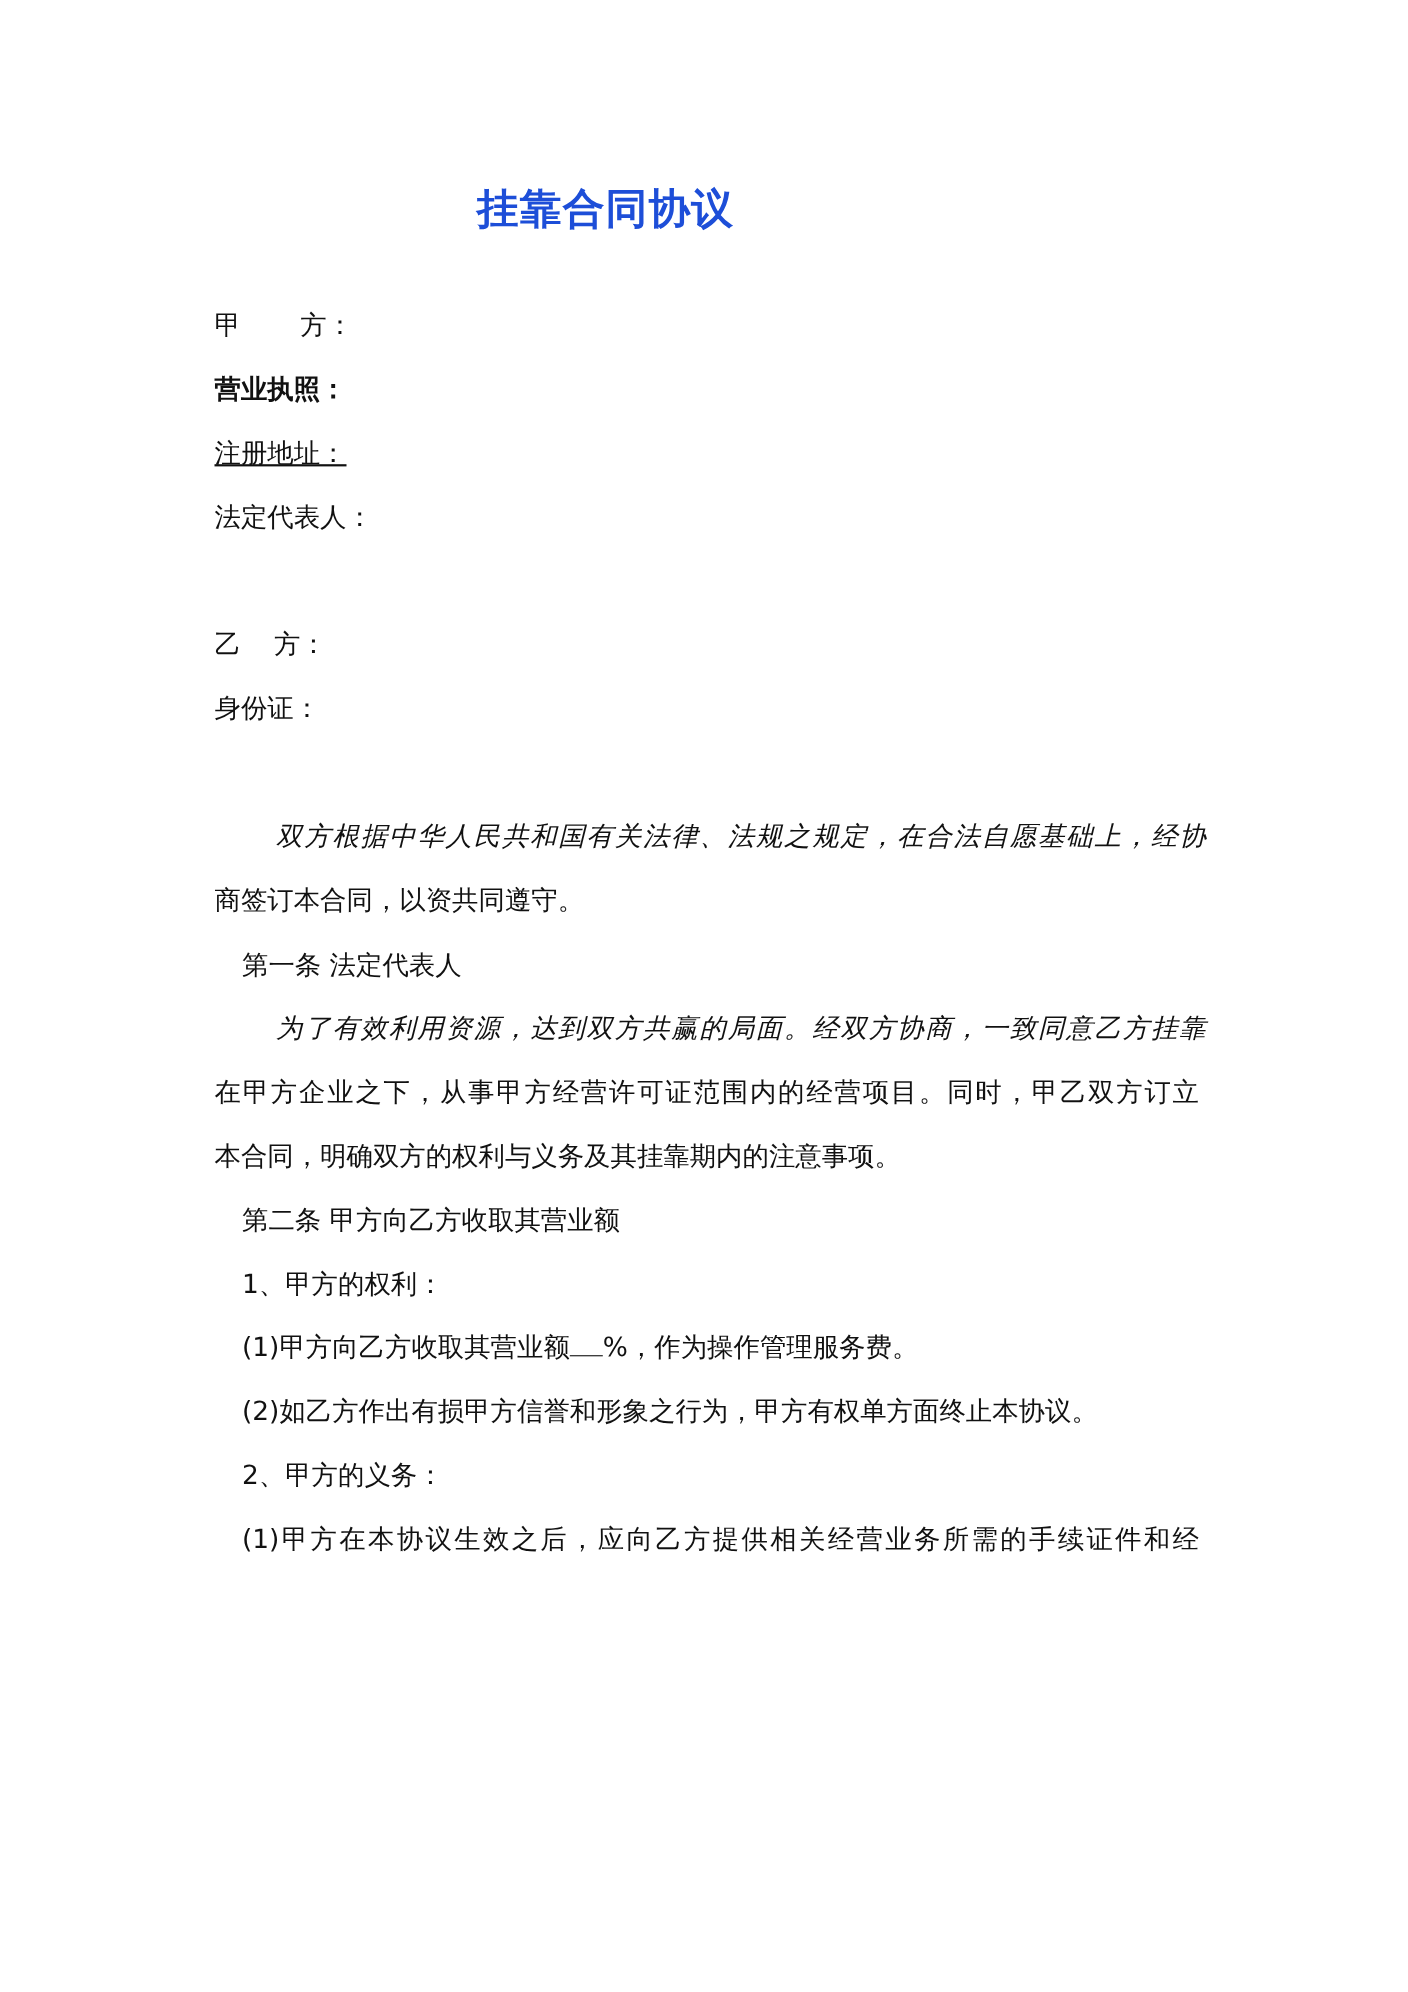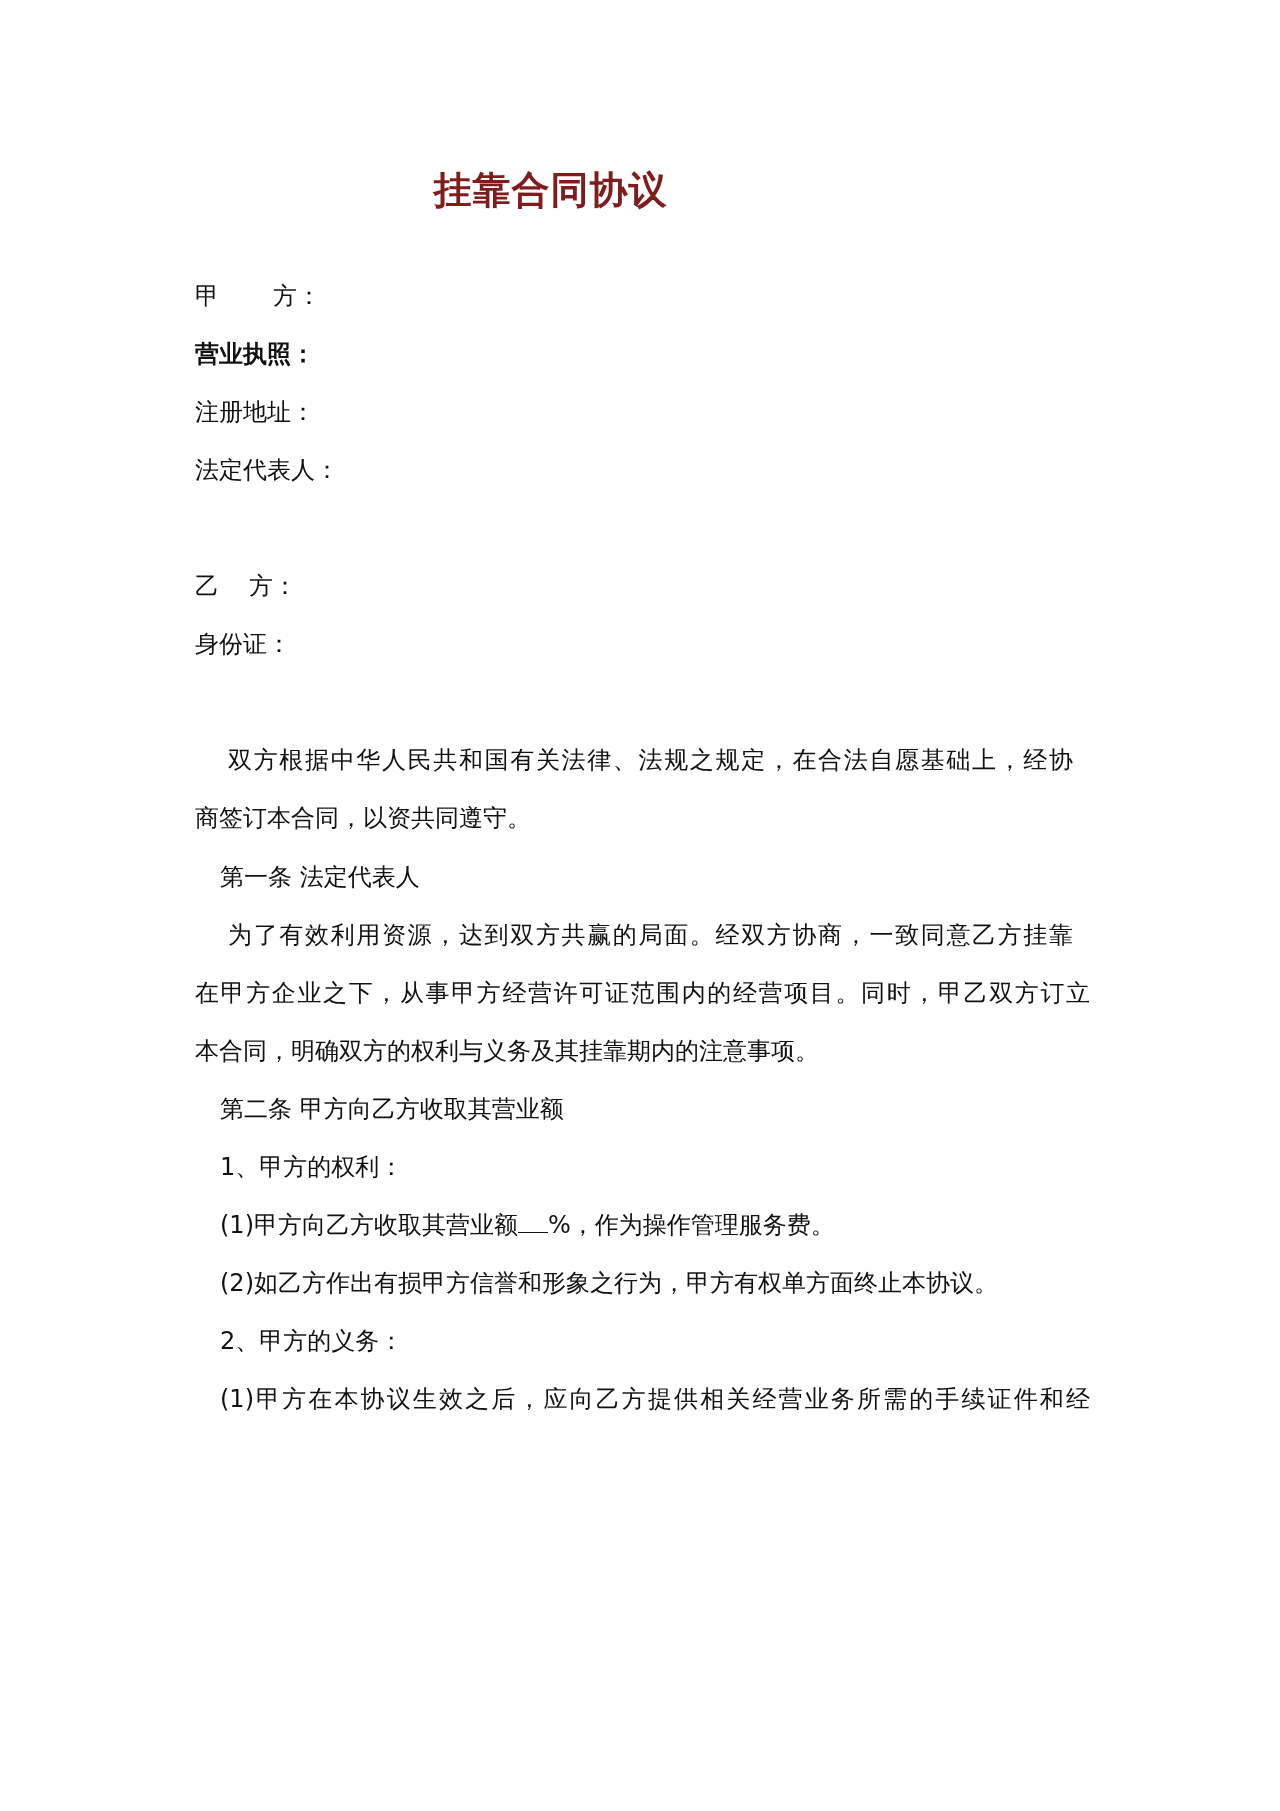--- a/index.html
+++ b/index.html
@@ -26,33 +26,33 @@
   .title {
     position: absolute;
     left: 0;
     top: 166px;
     width: 1101px;
     text-align: center;
     font-size: 38px;
     font-weight: bold;
     letter-spacing: 1px;
     line-height: 48px;
-    color: #7f1d1d;
+    color: #1d4ed8;
   }
   .line {
     position: absolute;
     left: 195px;
     font-size: 24px;
     line-height: 32px;
     white-space: nowrap;
     color: #111111;
     margin-top: 16px;
   }
   .indent-sm { left: 220px; }
-  .indent-lg { left: 228px; }
+  .indent-lg { left: 251px; font-style: italic; }
   .justify {
     width: 895px;
     text-align: justify;
     text-align-last: justify;
   }
   .gap-wide { display: inline-block; width: 54px; }
   .gap-narrow { display: inline-block; width: 30px; }
   .blank {
     display: inline-block;
     width: 30px;
@@ -65,21 +65,21 @@
 <body>
 
 <div class="page">
 
   <div class="title">挂靠合同协议</div>
 
   <div class="line" style="top:264px;">
     <span>甲</span><span class="gap-wide"></span><span>方：</span>
   </div>
   <div class="line" style="top:322px;font-weight:bold;">营业执照：</div>
-  <div class="line" style="top:380px;">注册地址：</div>
+  <div class="line" style="top:380px;text-decoration:underline;">注册地址：</div>
   <div class="line" style="top:438px;">法定代表人：</div>
 
   <div class="line" style="top:554px;">
     <span>乙</span><span class="gap-narrow"></span><span>方：</span>
   </div>
   <div class="line" style="top:612px;">身份证：</div>
 
   <div class="line indent-lg" style="top:728px; width:845px; text-align:justify; text-align-last:justify;">双方根据中华人民共和国有关法律、法规之规定，在合法自愿基础上，经协</div>
   <div class="line" style="top:786px;">商签订本合同，以资共同遵守。</div>
 

